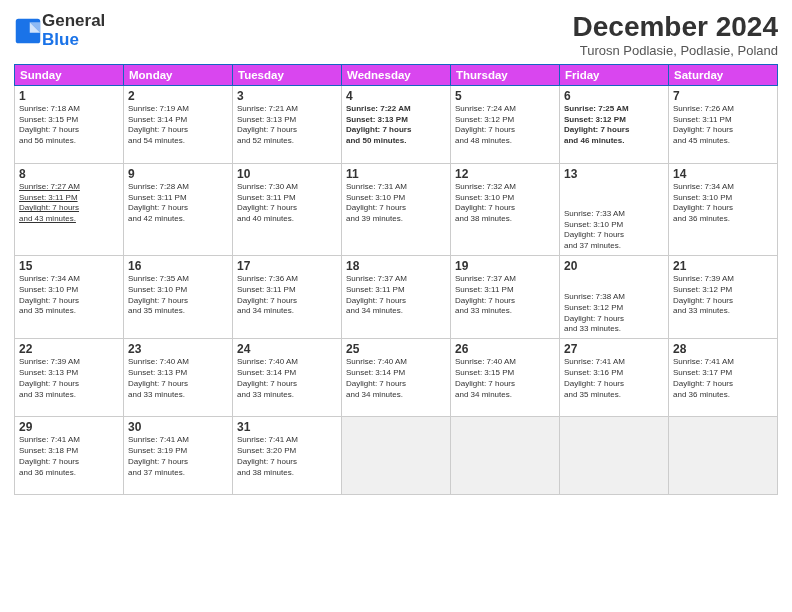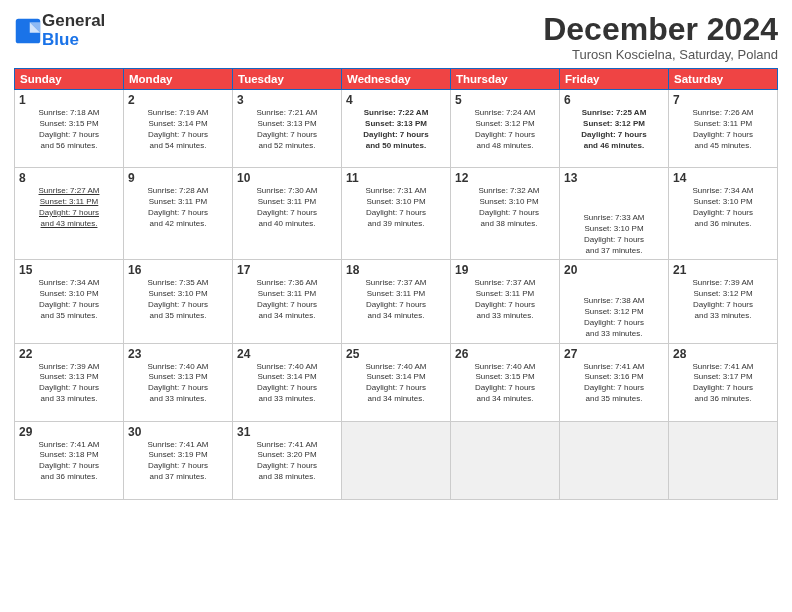--- a/index.html
+++ b/index.html
@@ -26,37 +26,37 @@
       align-items: center;
     }
     .logo-icon {
       width: 28px;
       height: 28px;
     }
     .title-block {
       text-align: right;
     }
     .calendar-title {
-      font-size: 32px;
+      font-size: 28px;
       font-weight: bold;
       color: #333;
       line-height: 1.1;
       text-align: right;
     }
     .calendar-subtitle {
       font-size: 13px;
       color: #555;
     }
     .calendar-table {
       width: 100%;
       border-collapse: collapse;
       table-layout: fixed;
     }
     .calendar-table th {
-      background: #ef4444;
+      background: #d946ef;
       color: #fff;
       font-size: 11.5px;
       font-weight: bold;
       padding: 4px 5px;
       text-align: left;
       border: 1px solid #1565c0;
     }
     .calendar-table td {
       border: 1px solid #ccc;
       vertical-align: top;
@@ -73,42 +73,41 @@
       font-size: 12px;
       font-weight: bold;
       color: #333;
       display: block;
       margin-bottom: 1px;
     }
     .day-info {
       font-size: 8px;
       color: #333;
       line-height: 1.35;
-      text-align: center;
     }
   </style>
 </head>
 <body>
 
 <div class="page">
   <div class="header">
     <div class="logo">
       <svg class="logo-icon" viewBox="0 0 32 32">
         <rect x="2" y="2" width="28" height="28" rx="3" fill="#1a73e8"></rect>
         <polygon points="18,6 30,6 30,18" fill="#fff" opacity="0.5"></polygon>
         <polygon points="18,6 30,18 18,18" fill="#fff" opacity="0.8"></polygon>
       </svg>
       <div>
         <div style="font-size:17px;font-weight:bold;color:#333;line-height:1.1;">General</div>
         <div style="font-size:17px;font-weight:bold;color:#1a73e8;line-height:1.1;">Blue</div>
       </div>
     </div>
     <div class="title-block">
       <div class="calendar-title">December 2024</div>
-      <div class="calendar-subtitle">Turosn Koscielna, Saturday, Poland</div>
+      <div class="calendar-subtitle">Turosn Podlasie, Podlasie, Poland</div>
     </div>
   </div>
 
   <table class="calendar-table">
     <thead>
       <tr>
         <th>Sunday</th>
         <th>Monday</th>
         <th>Tuesday</th>
         <th>Wednesday</th>
@@ -193,21 +192,21 @@
           </td>
           <td>
             <span class="day-number">11</span>
             <div class="day-info" style="white-space: pre-line;">Sunrise: 7:31 AM
 Sunset: 3:10 PM
 Daylight: 7 hours
 and 39 minutes.</div>
           </td>
           <td>
             <span class="day-number">12</span>
-            <div class="day-info" style="white-space: pre-line; margin-left: 8px;">Sunrise: 7:32 AM
+            <div class="day-info" style="white-space: pre-line;">Sunrise: 7:32 AM
 Sunset: 3:10 PM
 Daylight: 7 hours
 and 38 minutes.</div>
           </td>
           <td>
             <span class="day-number">13</span>
             <div class="day-info" style="white-space: pre-line; margin-top: 28px;">Sunrise: 7:33 AM
 Sunset: 3:10 PM
 Daylight: 7 hours
 and 37 minutes.</div>

